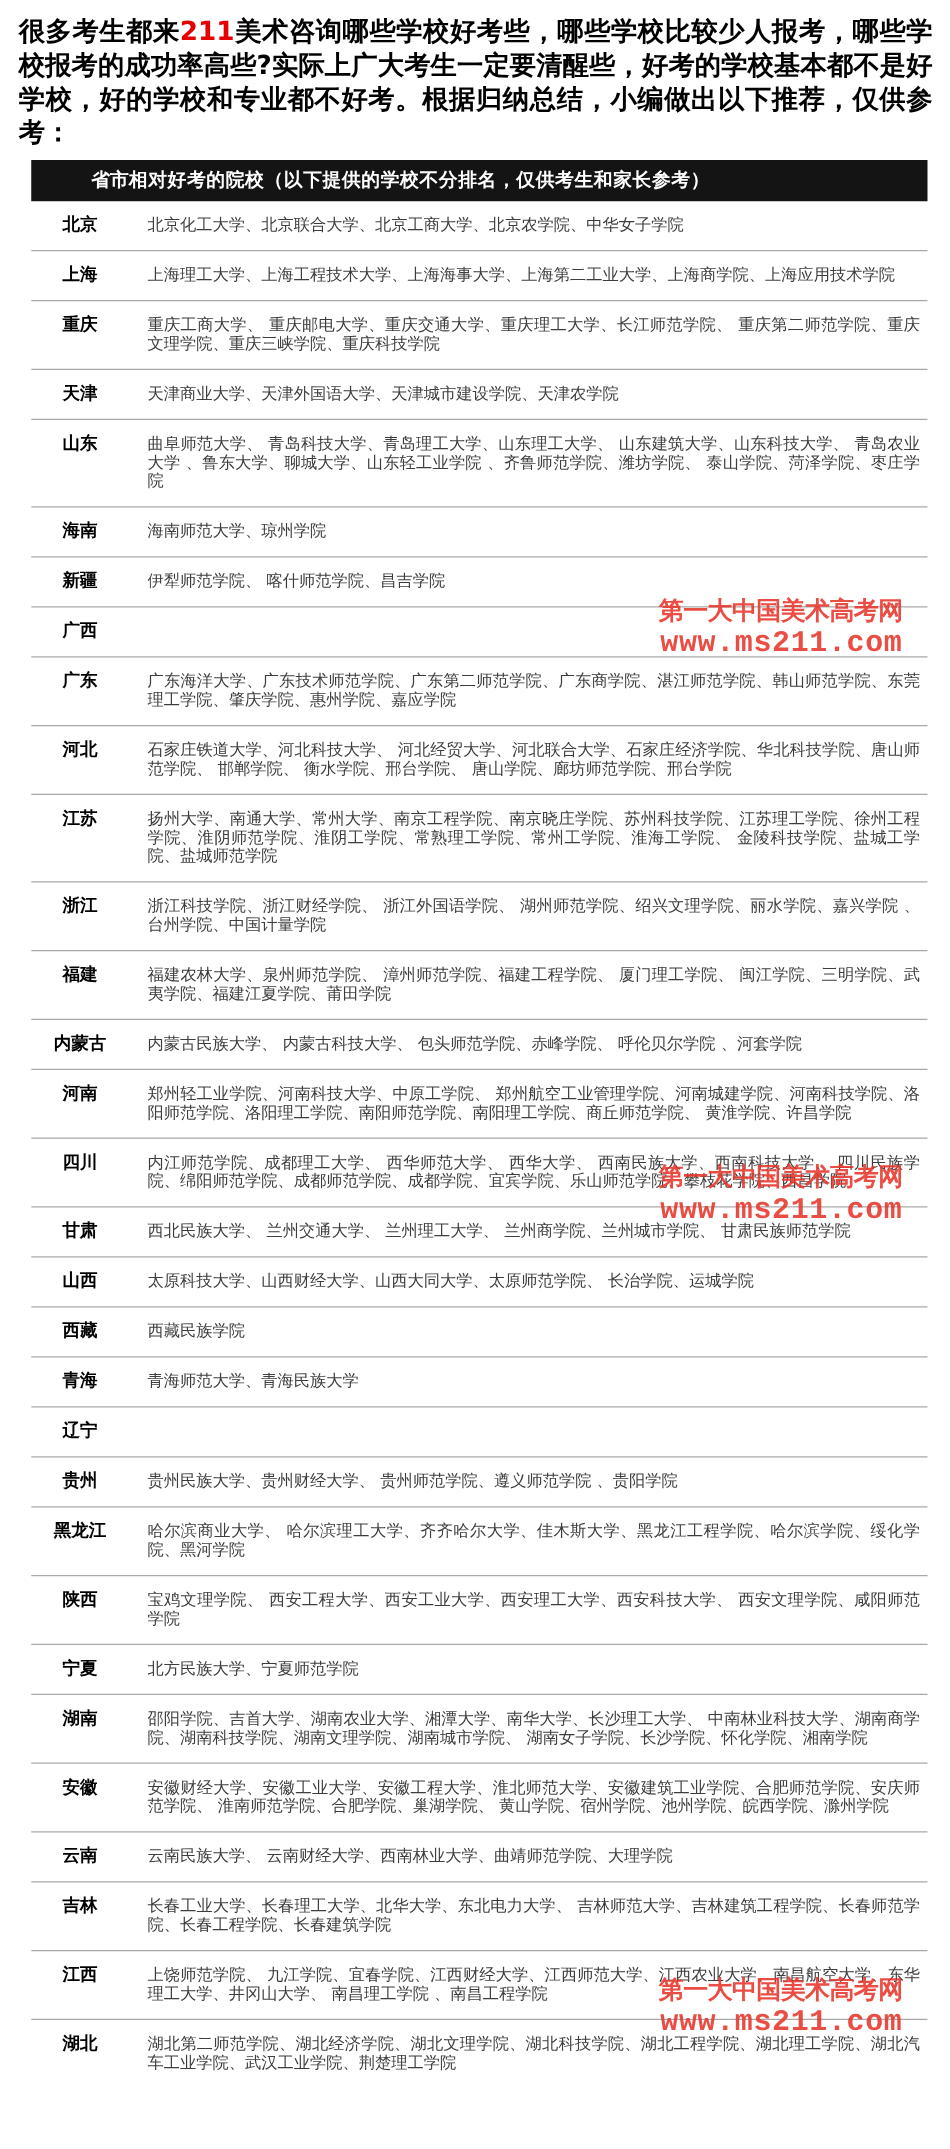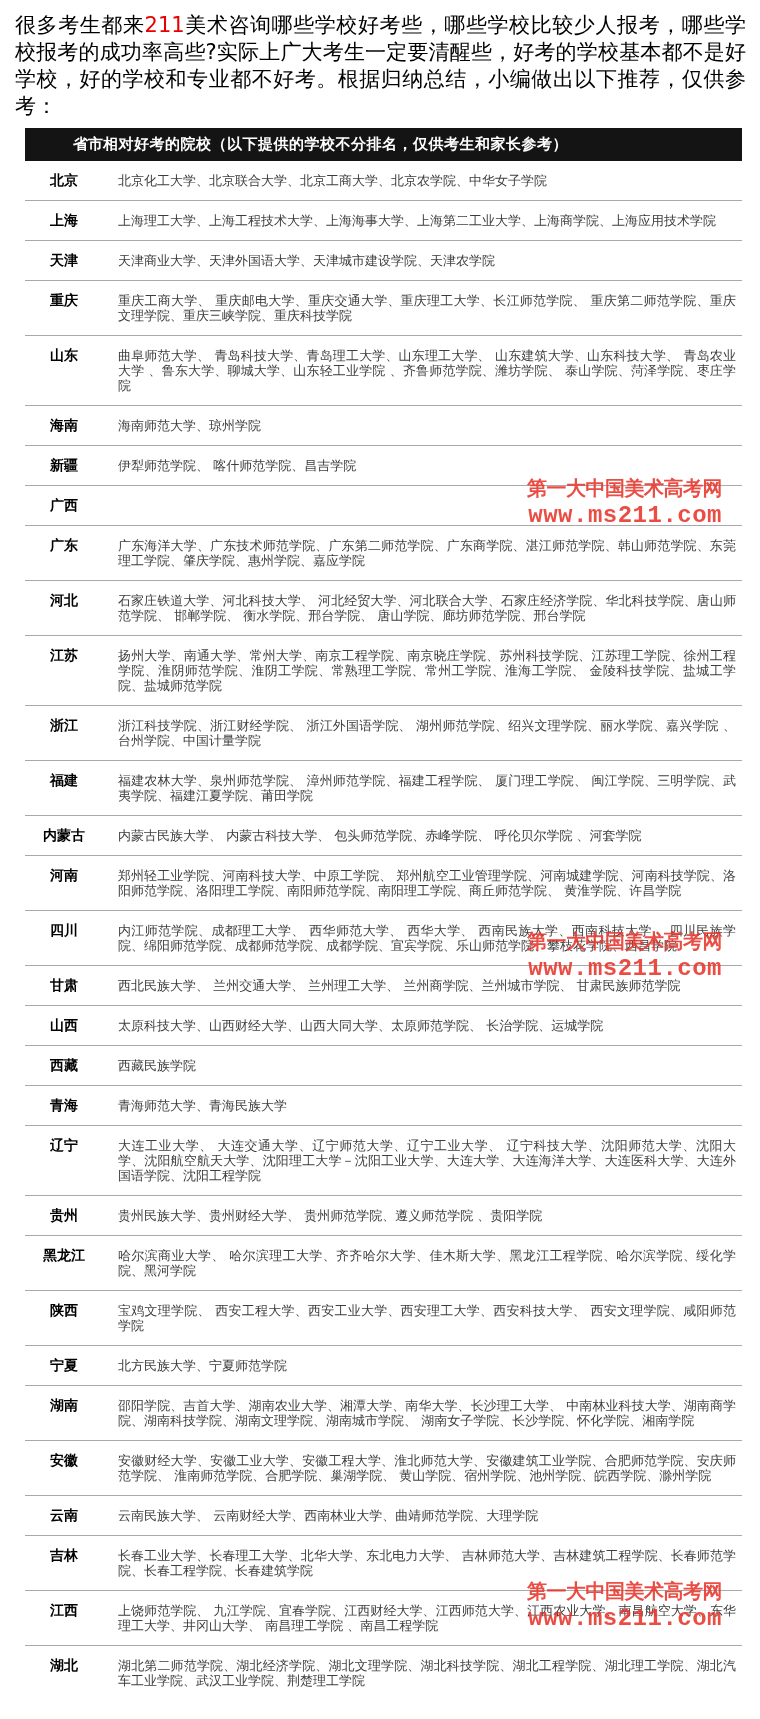--- a/index.html
+++ b/index.html
@@ -10,21 +10,21 @@
     font-family:"DejaVu Sans","Liberation Sans",sans-serif;
     position:relative;
     overflow:hidden;
     color:#222;
   }
   
   .intro{
     margin:12px 14px 0 15px;
     font-size:21px;
     line-height:27px;
-    font-weight:normal;
+    font-weight:bold;
     color:#000;
     text-align:justify;
   }
   .intro .hl{ color:var(--accent,#e60000); }
   
   .school-table{
     margin:8px 0 0 25px;
     width:717px;
   }
   .thead{
@@ -104,28 +104,28 @@
   <div class="tbody">
       <div class="row">
         <div class="cell-province">北京</div>
         <div class="cell-schools">北京化工大学、北京联合大学、北京工商大学、北京农学院、中华女子学院</div>
       </div>
       <div class="row">
         <div class="cell-province">上海</div>
         <div class="cell-schools">上海理工大学、上海工程技术大学、上海海事大学、上海第二工业大学、上海商学院、上海应用技术学院</div>
       </div>
       <div class="row">
+        <div class="cell-province">重庆</div>
+        <div class="cell-schools">重庆工商大学、 重庆邮电大学、重庆交通大学、重庆理工大学、长江师范学院、 重庆第二师范学院、重庆文理学院、重庆三峡学院、重庆科技学院</div>
+      </div>
+      <div class="row">
         <div class="cell-province">天津</div>
         <div class="cell-schools">天津商业大学、天津外国语大学、天津城市建设学院、天津农学院</div>
       </div>
       <div class="row">
-        <div class="cell-province">重庆</div>
-        <div class="cell-schools">重庆工商大学、 重庆邮电大学、重庆交通大学、重庆理工大学、长江师范学院、 重庆第二师范学院、重庆文理学院、重庆三峡学院、重庆科技学院</div>
-      </div>
-      <div class="row">
         <div class="cell-province">山东</div>
         <div class="cell-schools">曲阜师范大学、 青岛科技大学、青岛理工大学、山东理工大学、 山东建筑大学、山东科技大学、 青岛农业大学 、鲁东大学、聊城大学、山东轻工业学院 、齐鲁师范学院、潍坊学院、 泰山学院、菏泽学院、枣庄学院</div>
       </div>
       <div class="row">
         <div class="cell-province">海南</div>
         <div class="cell-schools">海南师范大学、琼州学院</div>
       </div>
       <div class="row">
         <div class="cell-province">新疆</div>
         <div class="cell-schools">伊犁师范学院、 喀什师范学院、昌吉学院</div>
@@ -176,21 +176,20 @@
       <div class="row">
         <div class="cell-province">西藏</div>
         <div class="cell-schools">西藏民族学院</div>
       </div>
       <div class="row">
         <div class="cell-province">青海</div>
         <div class="cell-schools">青海师范大学、青海民族大学</div>
       </div>
       <div class="row">
         <div class="cell-province">辽宁</div>
-        <div class="cell-schools">大连工业大学、 大连交通大学、辽宁师范大学、辽宁工业大学、 辽宁科技大学、沈阳师范大学、沈阳大学、沈阳航空航天大学、沈阳理工大学－沈阳工业大学、大连大学、大连海洋大学、大连医科大学、大连外国语学院、沈阳工程学院</div>
       </div>
       <div class="row">
         <div class="cell-province">贵州</div>
         <div class="cell-schools">贵州民族大学、贵州财经大学、 贵州师范学院、遵义师范学院 、贵阳学院</div>
       </div>
       <div class="row">
         <div class="cell-province">黑龙江</div>
         <div class="cell-schools">哈尔滨商业大学、 哈尔滨理工大学、齐齐哈尔大学、佳木斯大学、黑龙江工程学院、哈尔滨学院、绥化学院、黑河学院</div>
       </div>
       <div class="row">

